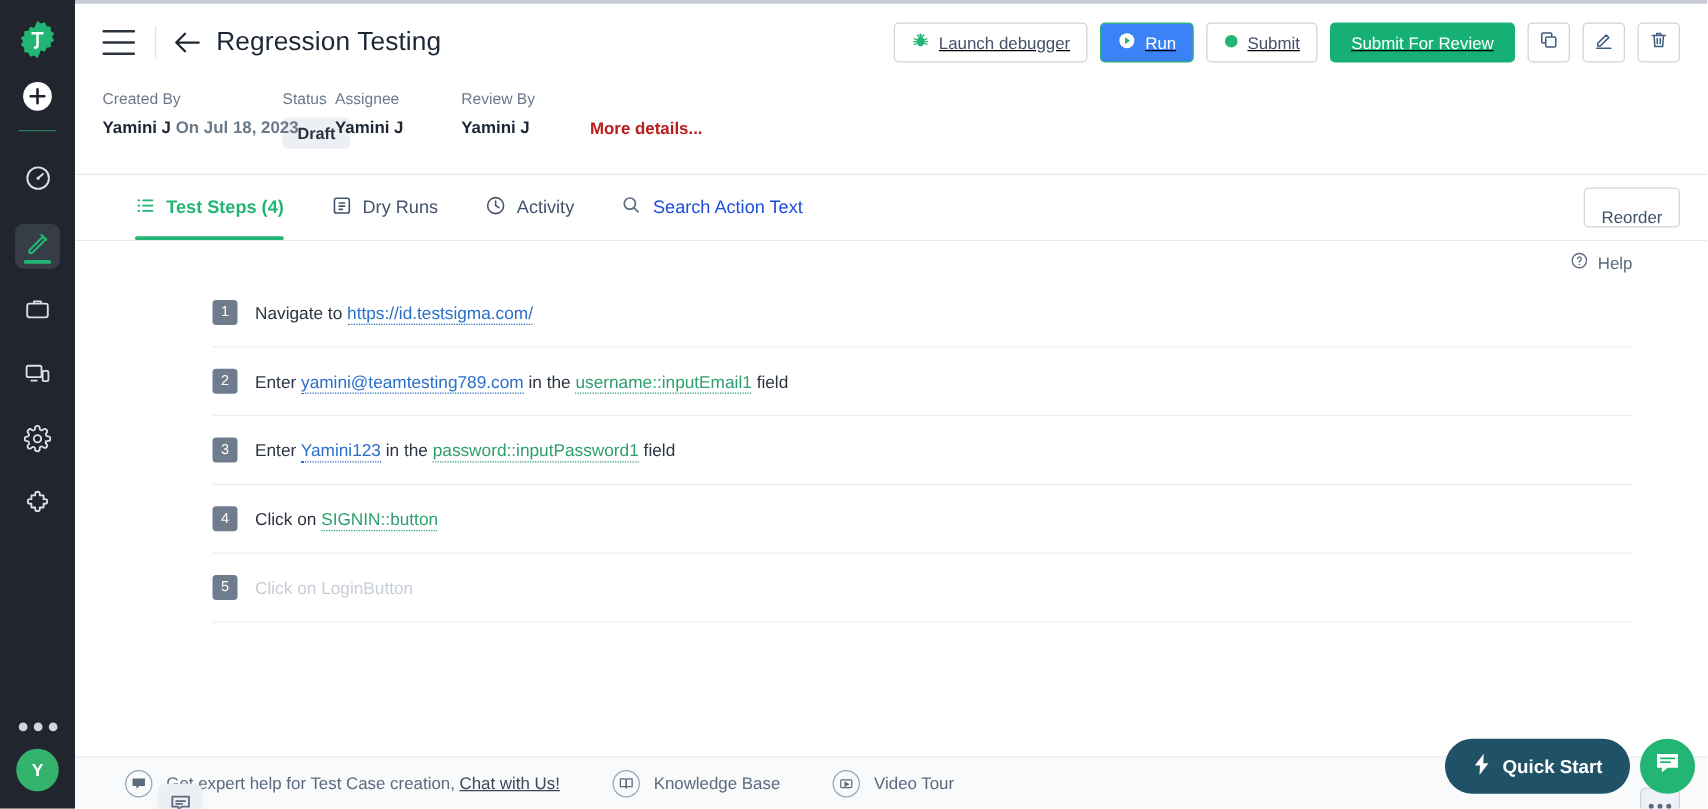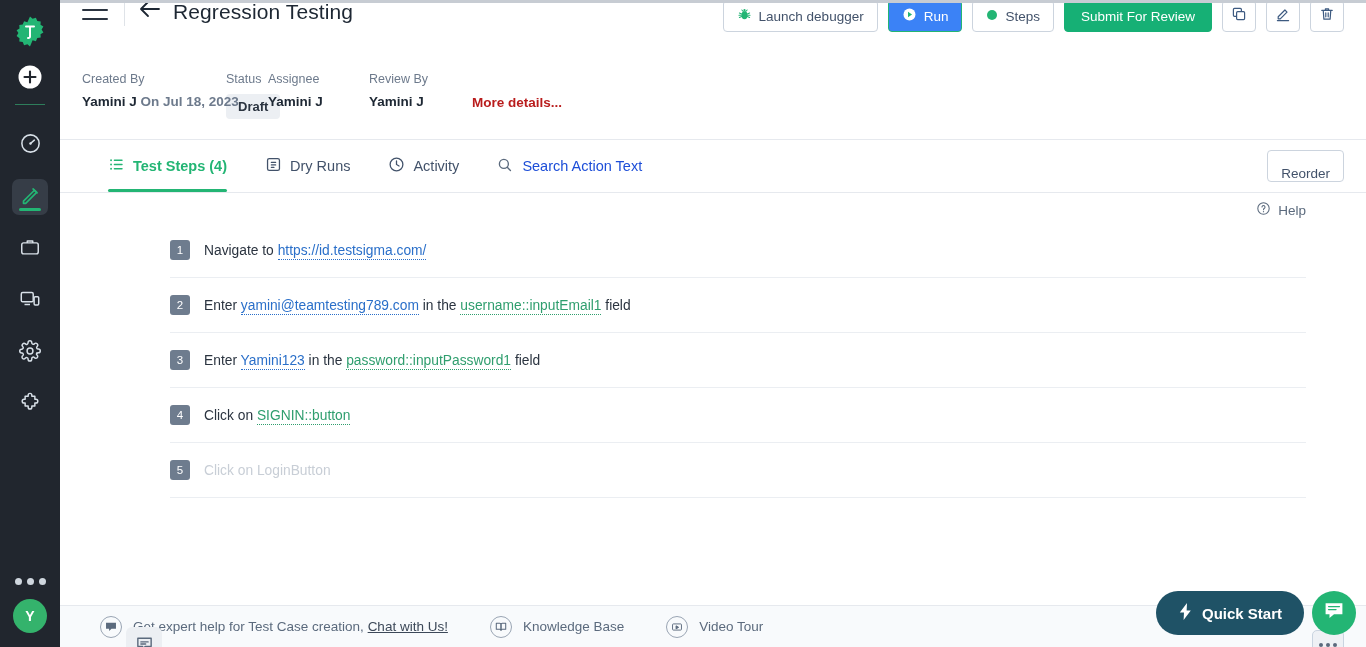--- a/index.html
+++ b/index.html
@@ -39,27 +39,27 @@
     width: 34px; height: 34px; border-radius: 50%;
     background: #34b36c; color: #fff;
     display:flex; align-items:center; justify-content:center;
     font-size: 14px; font-weight: 700; cursor: pointer;
   }
 
   
   .main { flex: 1; display: flex; flex-direction: column; background: #ffffff; position: relative; }
 
   
-  .topbar { height: 68px; display: flex; align-items: flex-start; padding: 0 22px 0 22px; gap: 0; }
+  .topbar { height: 68px; display: flex; align-items: center; padding: 0 22px 0 22px; gap: 0; }
   .hamburger { width: 26px; height: 20px; display:flex; flex-direction:column; justify-content:space-between; cursor:pointer; }
   .hamburger i { display:block; height:2px; background:#2b3440; border-radius:2px; }
   .vdiv { width: 1px; height: 26px; background: #dfe3e8; margin: 0 14px 0 16px; }
   .backarrow { cursor:pointer; display:flex; align-items:center; margin-right: 12px;}
   .page-title { font-size: 21px; color: #1d2733; font-weight: 400; letter-spacing:.1px; }
-  .top-actions { margin-left: auto; display: flex; align-items: center; gap: 10px; }
+  .top-actions { margin-left: auto; display: flex; align-items: center; gap: 10px; text-decoration: underline; }
 
   .btn {
     height: 32px; border-radius: 4px; font-size: 13.5px;
     display: inline-flex; align-items: center; justify-content:center; gap: 7px;
     padding: 0 13px; cursor: pointer; white-space: nowrap;
     border: 1px solid #ccd4de; background: #fff; color: #42526a;
   }
   .btn.green { background: #3b82f6; border-color: #23b574; color: #fff; font-weight: 400; }
   .btn.green.solid { background: #16b075; border-color:#16b075; padding: 12px 16px; }
   .icon-btn {
@@ -277,21 +277,21 @@
           </span>
           <span>Run</span>
         </div>
 
         <div class="btn">
           <span>
             <svg width="12" height="12" viewBox="0 0 12 12">
                 <circle cx="6" cy="6" r="5" fill="#23b574"></circle>
               </svg>
           </span>
-          <span>Steps</span>
+          <span>Submit</span>
         </div>
 
         <div class="btn green solid">
           <span>Submit For Review</span>
         </div>
 
         <div class="icon-btn">
           <span>
             <svg width="16" height="16" viewBox="0 0 20 20" fill="none" stroke="#3d5a80" stroke-width="1.5" stroke-linejoin="round">
               <rect x="3" y="3" width="10" height="10" rx="1.3"></rect>

